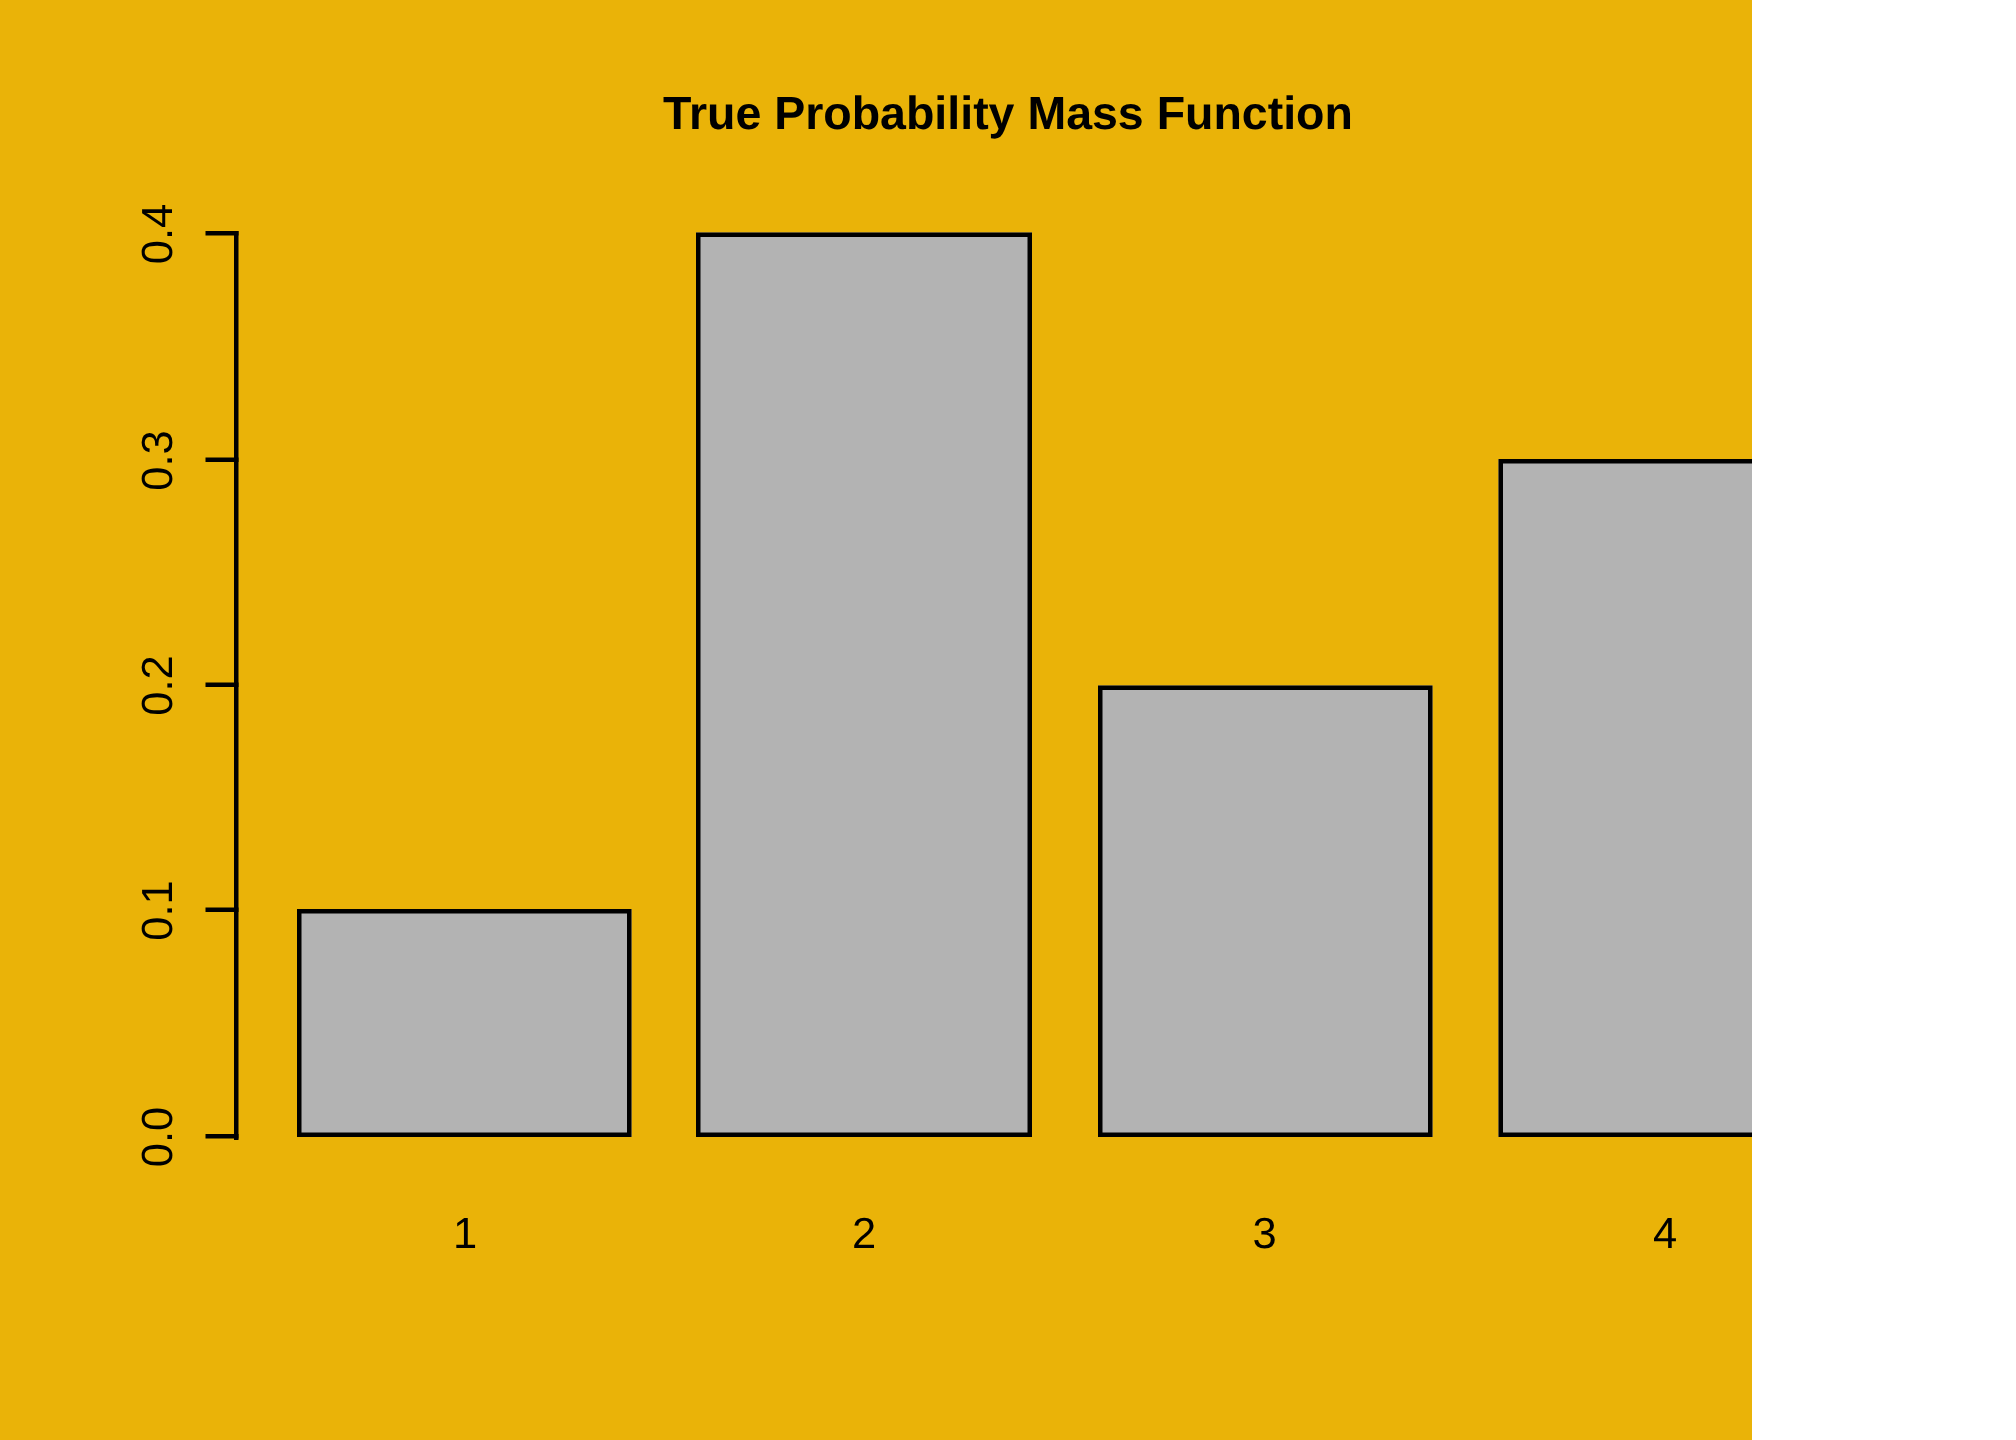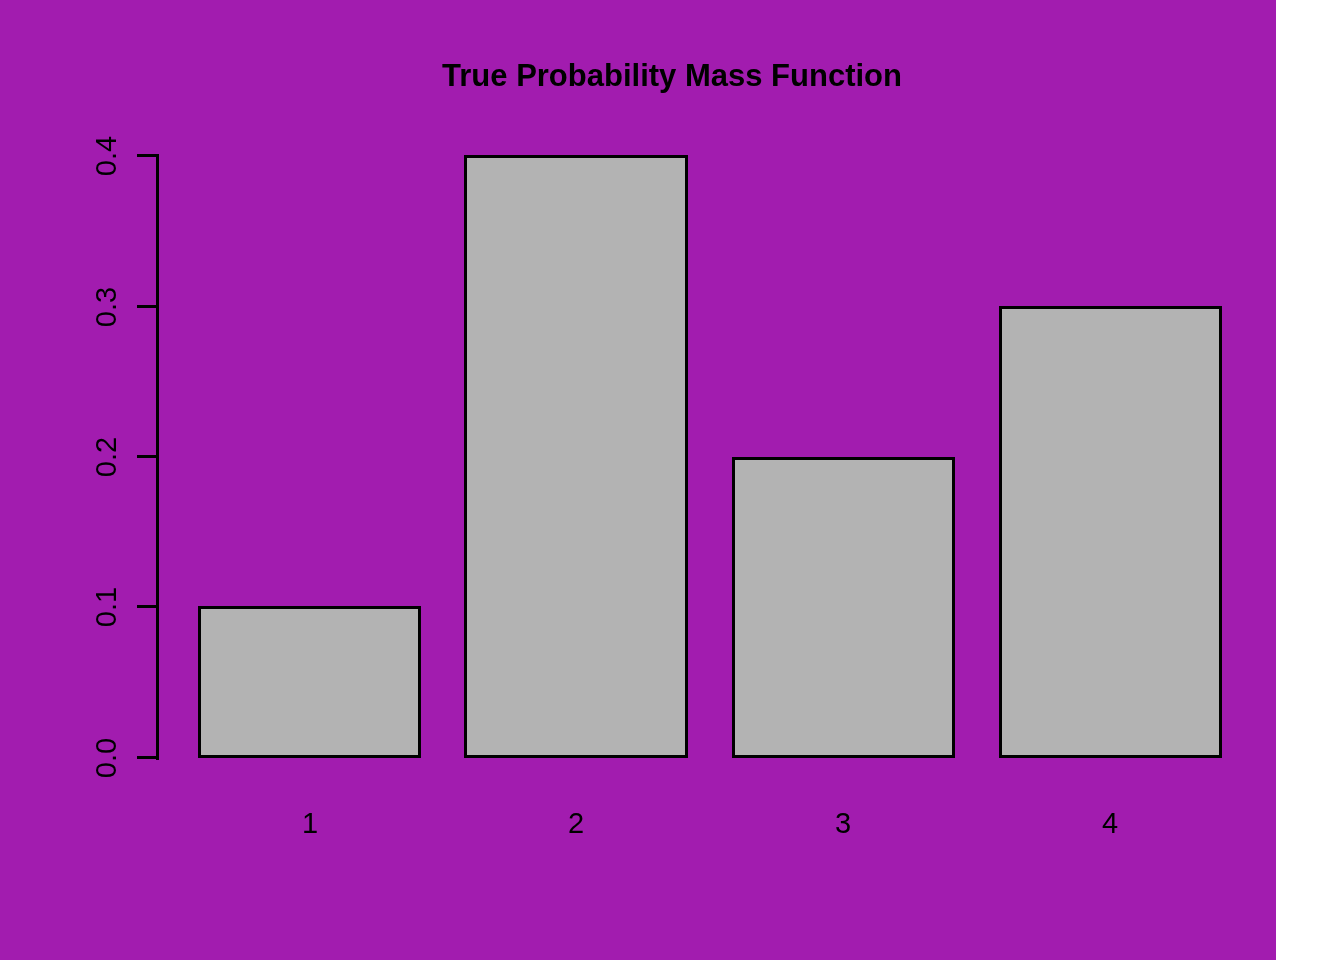--- a/index.html
+++ b/index.html
@@ -9,23 +9,23 @@
   }
   body {
     width: 1344px;
     height: 960px;
     font-family: "Liberation Sans", sans-serif;
     -webkit-font-smoothing: antialiased;
   }
 
   #plot {
     position: relative;
-    width: 1276px;
+    width: 1168px;
     height: 960px;
-    background: #a21caf;
+    background: #eab308;
     overflow: hidden;
   }
 
   
   .plot-title {
     position: absolute;
     left: 0;
     top: 58px;
     width: 1344px;
     text-align: center;

